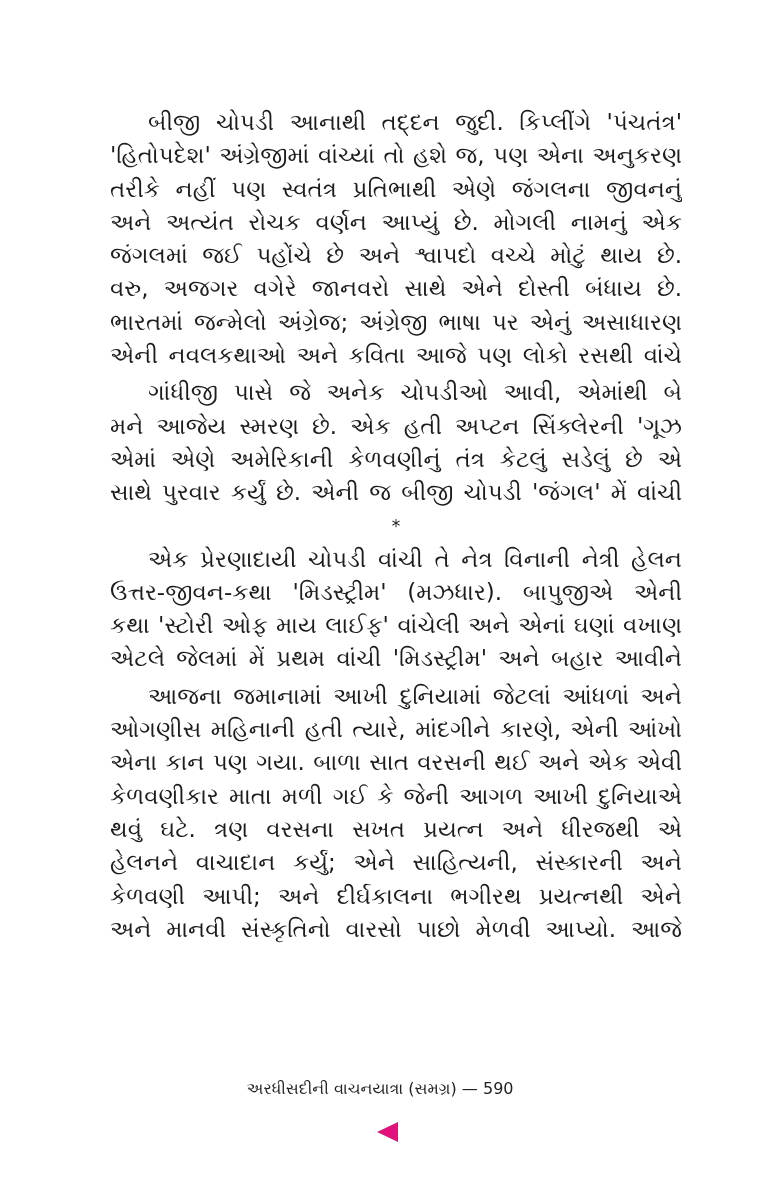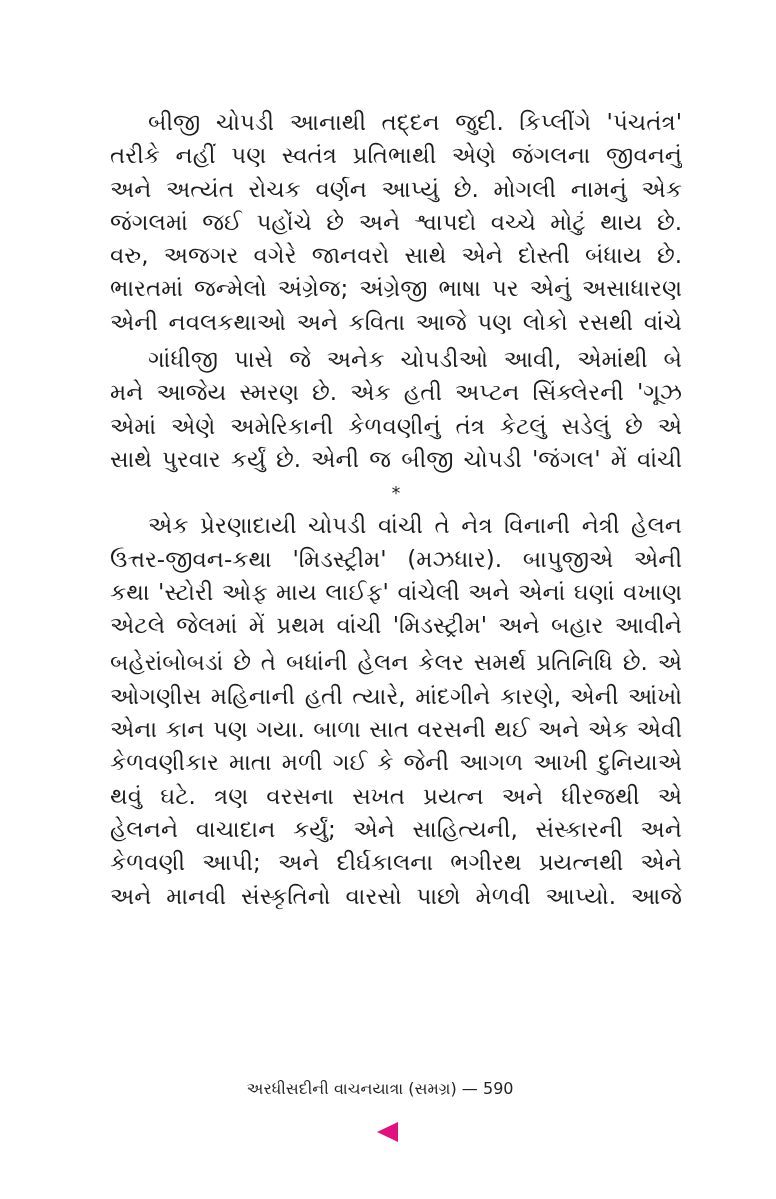--- a/index.html
+++ b/index.html
@@ -66,20 +66,21 @@
 </style>
 </head>
 <body>
 
 <div class="page">
 
   <main class="text-block">
     <section class="section">
         <div class="para">
           <div class="line para-first">બીજી ચોપડી આનાથી તદ્દન જુદી. કિપ્લીંગે 'પંચતંત્ર' અને</div>
+          <div class="line">'હિતોપદેશ' અંગ્રેજીમાં વાંચ્યાં તો હશે જ, પણ એના અનુકરણ</div>
           <div class="line">તરીકે નહીં પણ સ્વતંત્ર પ્રતિભાથી એણે જંગલના જીવનનું કાલ્પનિક</div>
           <div class="line">અને અત્યંત રોચક વર્ણન આપ્યું છે. મોગલી નામનું એક માનવબચ્ચું</div>
           <div class="line">જંગલમાં જઈ પહોંચે છે અને શ્વાપદો વચ્ચે મોટું થાય છે. હાથી, વાઘ,</div>
           <div class="line">વરુ, અજગર વગેરે જાનવરો સાથે એને દોસ્તી બંધાય છે. કિપ્લીંગ એ</div>
           <div class="line">ભારતમાં જન્મેલો અંગ્રેજ; અંગ્રેજી ભાષા પર એનું અસાધારણ પ્રભુત્વ.</div>
           <div class="line para-last">એની નવલકથાઓ અને કવિતા આજે પણ લોકો રસથી વાંચે છે.</div>
         </div>
         <div class="para">
           <div class="line para-first">ગાંધીજી પાસે જે અનેક ચોપડીઓ આવી, એમાંથી બે વાંચ્યાનું</div>
           <div class="line">મને આજેય સ્મરણ છે. એક હતી અપ્ટન સિંક્લેરની 'ગૂઝ સ્ટેપ'.</div>
@@ -91,21 +92,21 @@
     <div class="separator">*</div>
 
     <section class="section">
         <div class="para">
           <div class="line para-first">એક પ્રેરણાદાયી ચોપડી વાંચી તે નેત્ર વિનાની નેત્રી હેલન કેલરની</div>
           <div class="line">ઉત્તર-જીવન-કથા 'મિડસ્ટ્રીમ' (મઝધાર). બાપુજીએ એની પૂર્વજીવનની</div>
           <div class="line">કથા 'સ્ટોરી ઓફ માય લાઈફ' વાંચેલી અને એનાં ઘણાં વખાણ કરેલાં.</div>
           <div class="line">એટલે જેલમાં મેં પ્રથમ વાંચી 'મિડસ્ટ્રીમ' અને બહાર આવીને વાંચી</div>
         </div>
         <div class="para">
-          <div class="line">બહેરાંબોબડાં છે તે બધાંની હેલન કેલર સમર્થ પ્રતિનિધિ છે. એ</div>
+          <div class="line para-first">આજના જમાનામાં આખી દુનિયામાં જેટલાં આંધળાં અને</div>
           <div class="line">ઓગણીસ મહિનાની હતી ત્યારે, માંદગીને કારણે, એની આંખો ગઈ.</div>
           <div class="line">એના કાન પણ ગયા. બાળા સાત વરસની થઈ અને એક એવી તો</div>
           <div class="line">કેળવણીકાર માતા મળી ગઈ કે જેની આગળ આખી દુનિયાએ કૃતજ્ઞ</div>
           <div class="line">થવું ઘટે. ત્રણ વરસના સખત પ્રયત્ન અને ધીરજથી એ સલિવનબહેને</div>
           <div class="line">હેલનને વાચાદાન કર્યું; એને સાહિત્યની, સંસ્કારની અને ચારિત્ર્યની</div>
           <div class="line">કેળવણી આપી; અને દીર્ઘકાલના ભગીરથ પ્રયત્નથી એને માનવી જીવન</div>
           <div class="line para-last">અને માનવી સંસ્કૃતિનો વારસો પાછો મેળવી આપ્યો. આજે હેલનને</div>
         </div>
       </section>
   </main>

